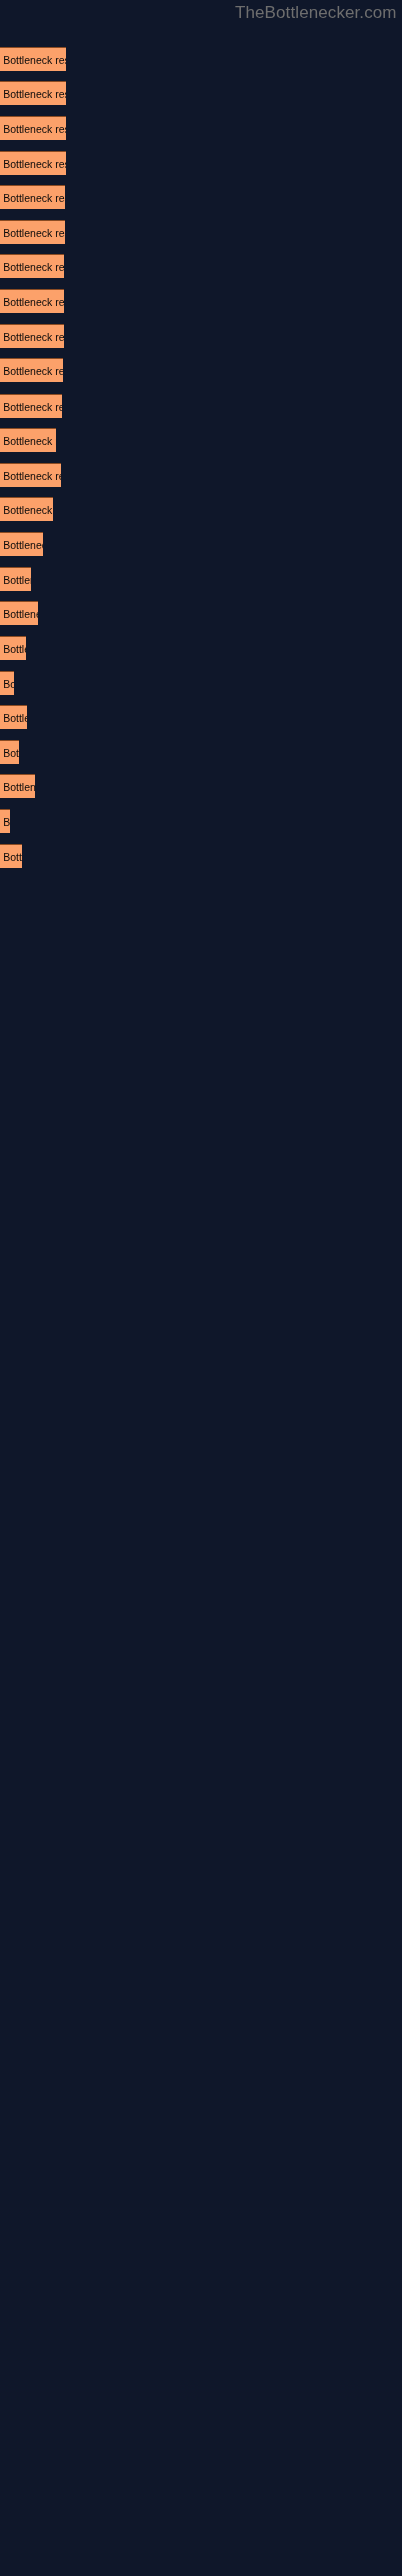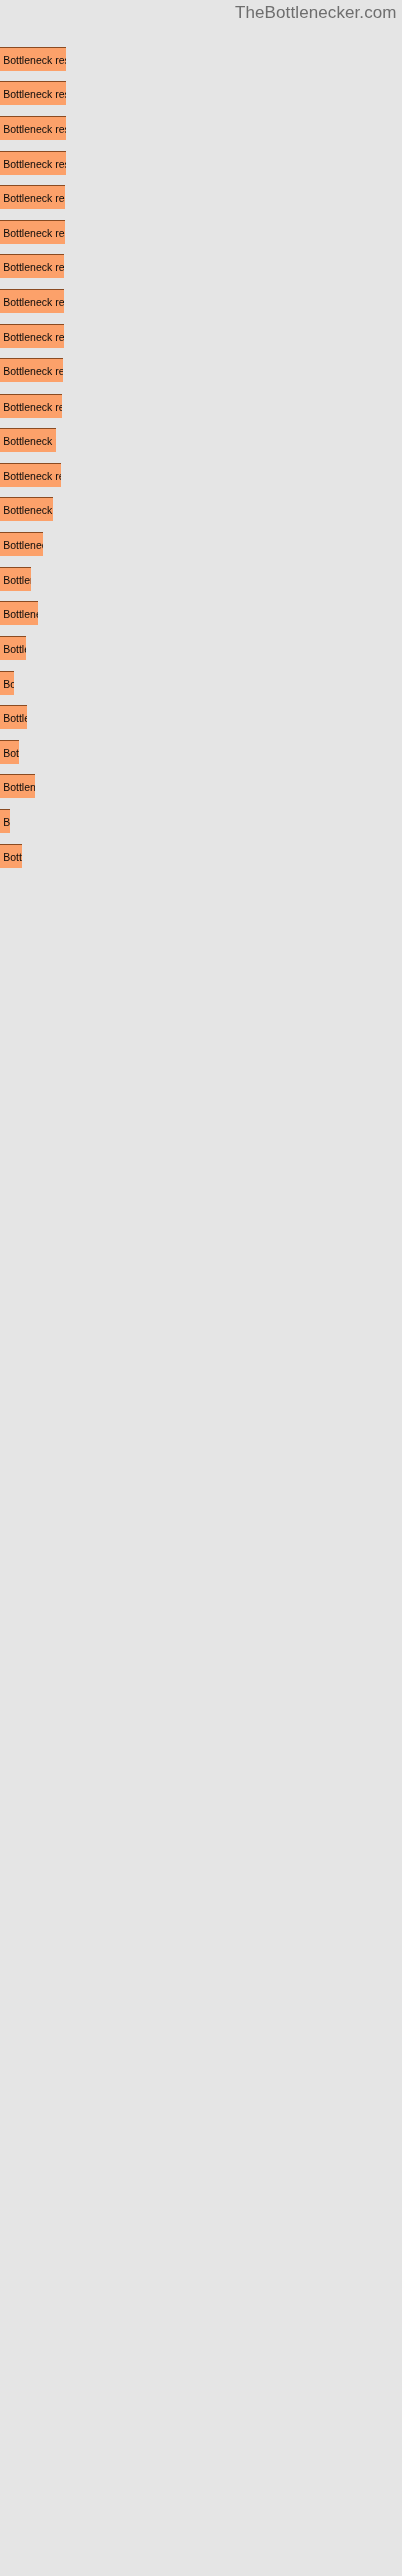--- a/index.html
+++ b/index.html
@@ -13,21 +13,21 @@
     position: relative;
     font-family: "Liberation Sans", sans-serif;
     overflow: hidden;
   }
   #chart-root {
     position: absolute;
     left: 0;
     top: 0;
     width: 403px;
     height: 2576px;
-    background: #e5e5e5;
+    background: #0f172a;
   }
   #site-title {
     position: absolute;
     right: 6.4px;
     top: 1.6px;
     color: #6e6e6e;
     font-size: 17px;
     line-height: 21px;
     letter-spacing: 0.1px;
     white-space: nowrap;

